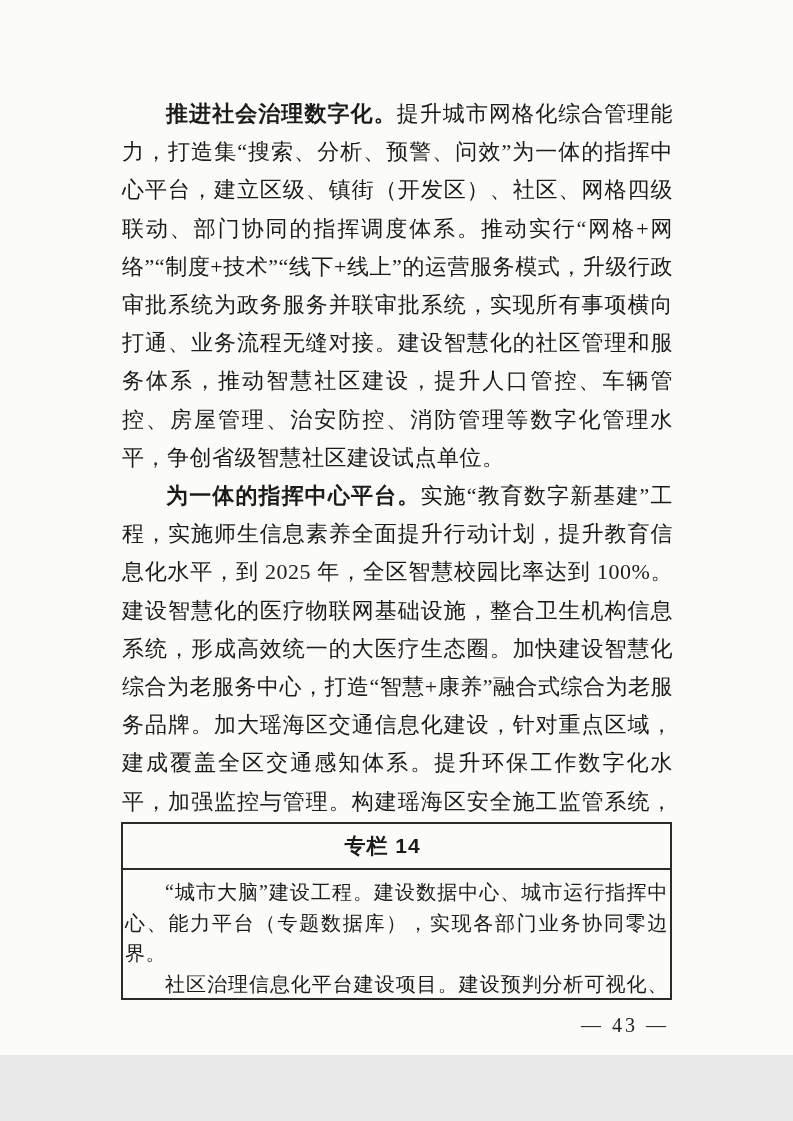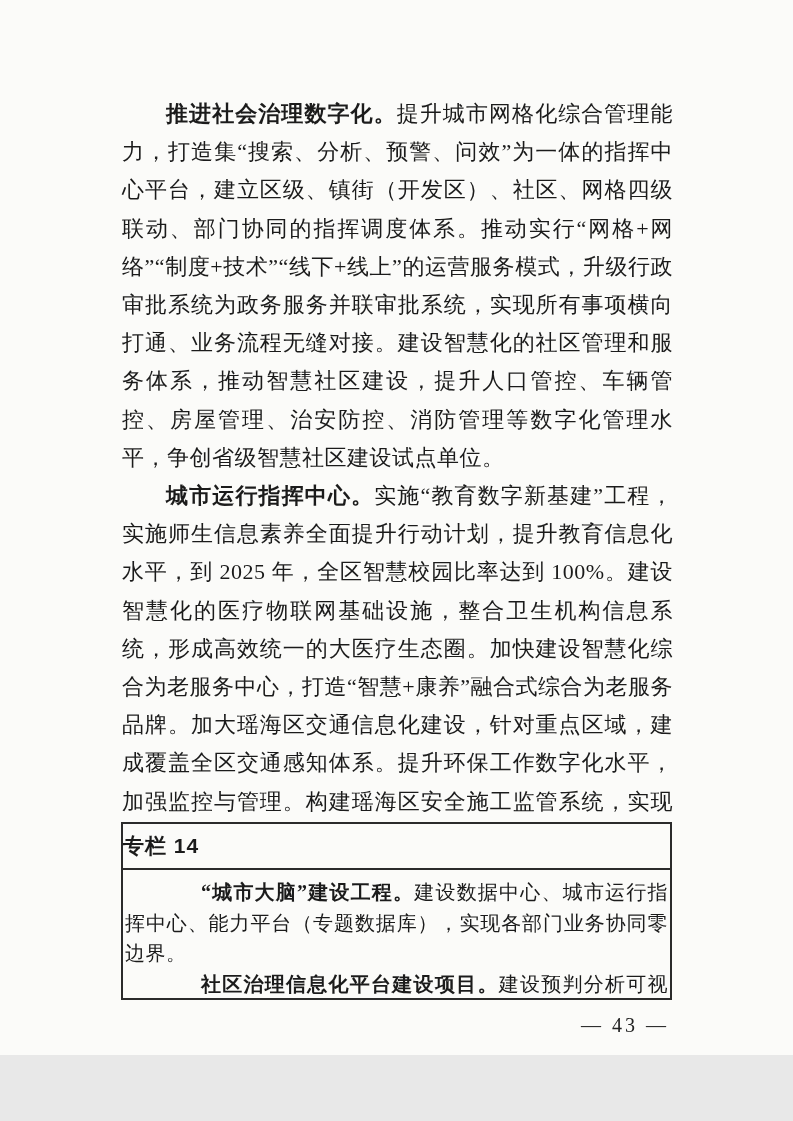--- a/index.html
+++ b/index.html
@@ -43,20 +43,21 @@
     height: 178px;
     border: 2px solid #2b2b2b;
     box-sizing: border-box;
     overflow: hidden;
     background: #fbfbf9;
   }
   .callout-title {
     height: 44px;
     display: flex;
     align-items: center;
+    justify-content: center;
     border-bottom: 2px solid #2b2b2b;
     font-family: "Liberation Sans", "DejaVu Sans", sans-serif;
     font-weight: bold;
     font-size: 21px;
     letter-spacing: 1px;
   }
   .callout-title .gap {
     display: inline-block;
     width: 28px;
   }
@@ -66,41 +67,40 @@
   .citem {
     margin: 0;
     font-size: 20px;
     line-height: 30.5px;
     text-align: justify;
     text-align-last: left;
     text-indent: 2em;
     letter-spacing: 0.5px;
   }
   .citem .lead {
-    font-weight: bold;
-    margin-left: 36px;
+    font-weight: normal;
   }
   .page-number {
     position: absolute;
     top: 1014px;
     right: 124px;
     font-size: 20px;
     letter-spacing: 3px;
     color: #222222;
     white-space: nowrap;
   }
 </style>
 </head>
 <body>
 
 <div class="page">
 
   <div class="body-text">
     <p class="para"><span class="lead">推进社会治理数字化。</span><span>提升城市网格化综合管理能力，打造集“搜索、分析、预警、问效”为一体的指挥中心平台，建立区级、镇街（开发区）、社区、网格四级联动、部门协同的指挥调度体系。推动实行“网格+网络”“制度+技术”“线下+线上”的运营服务模式，升级行政审批系统为政务服务并联审批系统，实现所有事项横向打通、业务流程无缝对接。建设智慧化的社区管理和服务体系，推动智慧社区建设，提升人口管控、车辆管控、房屋管理、治安防控、消防管理等数字化管理水平，争创省级智慧社区建设试点单位。</span></p>
-    <p class="para"><span class="lead">城市运行指挥中心。</span><span>实施“教育数字新基建”工程，实施师生信息素养全面提升行动计划，提升教育信息化水平，到 2025 年，全区智慧校园比率达到 100%。建设智慧化的医疗物联网基础设施，整合卫生机构信息系统，形成高效统一的大医疗生态圈。加快建设智慧化综合为老服务中心，打造“智慧+康养”融合式综合为老服务品牌。加大瑶海区交通信息化建设，针对重点区域，建成覆盖全区交通感知体系。提升环保工作数字化水平，加强监控与管理。构建瑶海区安全施工监管系统，实现数字化、网络化、智能化。积极谋划多样化应用场景，构建全场景智慧瑶海。</span></p>
+    <p class="para"><span class="lead">为一体的指挥中心平台。</span><span>实施“教育数字新基建”工程，实施师生信息素养全面提升行动计划，提升教育信息化水平，到 2025 年，全区智慧校园比率达到 100%。建设智慧化的医疗物联网基础设施，整合卫生机构信息系统，形成高效统一的大医疗生态圈。加快建设智慧化综合为老服务中心，打造“智慧+康养”融合式综合为老服务品牌。加大瑶海区交通信息化建设，针对重点区域，建成覆盖全区交通感知体系。提升环保工作数字化水平，加强监控与管理。构建瑶海区安全施工监管系统，实现数字化、网络化、智能化。积极谋划多样化应用场景，构建全场景智慧瑶海。</span></p>
   </div>
 
   <div class="callout">
     <div class="callout-title">
       <span>专栏 14</span>
       <span class="gap"></span>
     </div>
     <div class="callout-body">
       <p class="citem"><span class="lead">“城市大脑”建设工程。</span><span>建设数据中心、城市运行指挥中心、能力平台（专题数据库），实现各部门业务协同零边界。</span></p>
       <p class="citem"><span class="lead">社区治理信息化平台建设项目。</span><span>建设预判分析可视化、基层党建管理、移动应用等平台，实现部署、落实、督导、考核、研判等</span></p>

